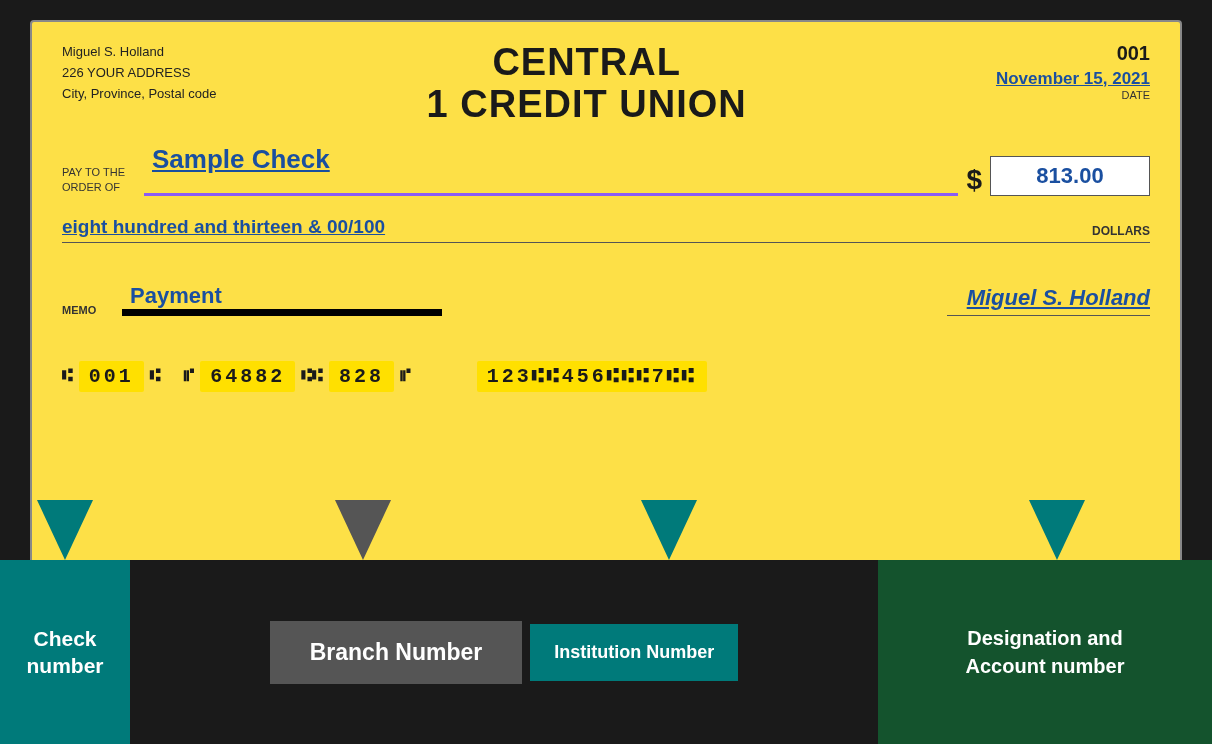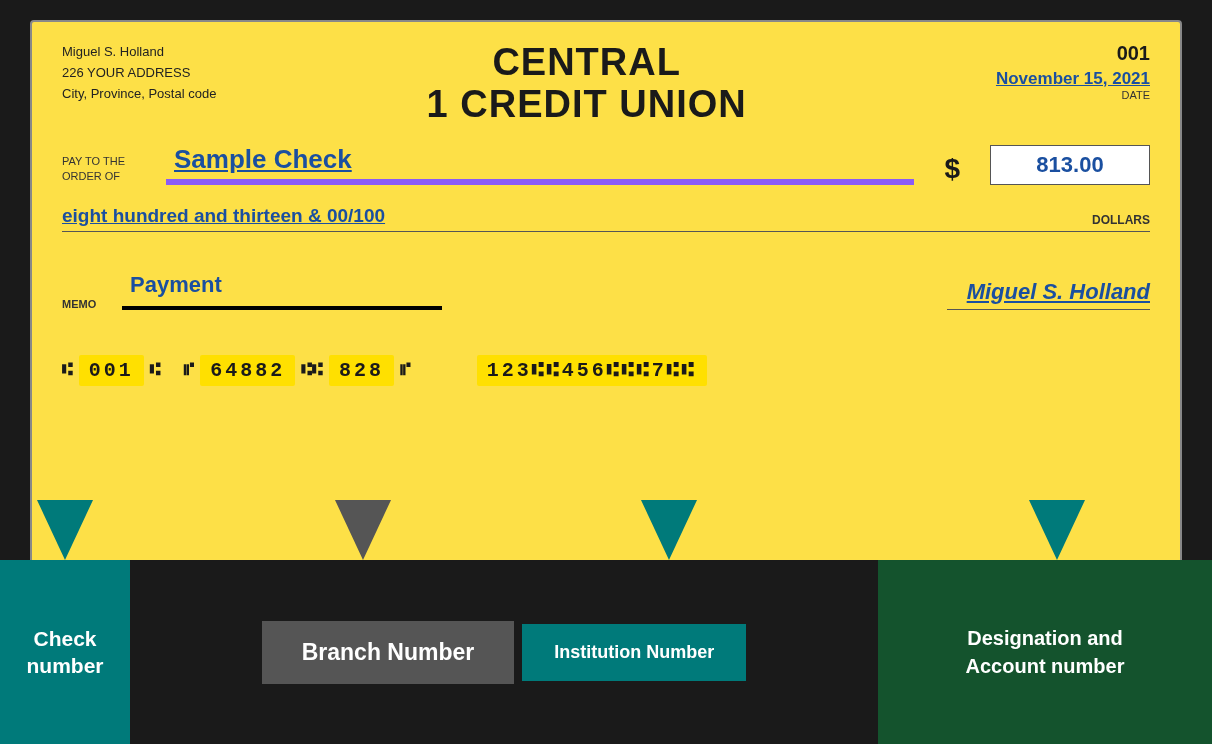--- a/index.html
+++ b/index.html
@@ -76,34 +76,34 @@
     .check-date-label {
       font-size: 11px;
       color: #333;
       display: block;
     }
 
     .check-pay-row {
       display: flex;
       align-items: flex-end;
       margin-top: 18px;
-      gap: 24px;
+      gap: 2px;
     }
 
     .pay-to-label {
       font-size: 11px;
       color: #333;
       line-height: 1.4;
       min-width: 80px;
     }
 
     .pay-to-line {
       flex: 1;
-      border-bottom: 6px solid #8b5cf6;
-      padding-bottom: 4px;
+      border-bottom: 3px solid #8b5cf6;
+      padding-bottom: 18px;
       padding-left: 8px;
     }
 
     .pay-to-name {
       font-size: 26px;
       font-weight: bold;
       color: #1a4fa0;
       text-decoration: underline;
     }
 
@@ -156,22 +156,22 @@
 
     .memo-label {
       font-size: 11px;
       color: #333;
       font-weight: bold;
       min-width: 50px;
     }
 
     .memo-line {
       flex: 0 0 320px;
-      border-bottom: 4px solid #000000;
-      padding-bottom: 8px;
+      border-bottom: 7px solid #000000;
+      padding-bottom: 0;
       padding-left: 8px;
     }
 
     .memo-value {
       font-size: 22px;
       font-weight: bold;
       color: #1a4fa0;
     }
 
     .signature-area {
@@ -334,21 +334,21 @@
 
   <div class="labels-container">
 
     <div class="label-cell" style="width:130px; background:#007a7a;">
       <span style="color:white; font-size:21px; font-weight:bold; text-align:center; line-height:1.3;">Check
 number</span>
     </div>
 
     <div style="flex:1; background:#1a1a1a; display:flex; align-items:center; justify-content:center; gap:8px;">
       <div style="background:#555; color:white; font-size:23px; font-weight:bold; padding:18px 40px; text-align:center;">Branch Number</div>
-      <div style="background:#007a7a; color:white; font-size:18px; font-weight:bold; padding:18px 32px; text-align:right;">Institution Number</div>
+      <div style="background:#007a7a; color:white; font-size:18px; font-weight:bold; padding:18px 24px; text-align:right;">Institution Number</div>
     </div>
 
     <div class="label-cell" style="width:334px; background:#14532d;">
       <span style="color:white; font-size:20px; font-weight:bold; text-align:center; line-height:1.4;">Designation and<br>Account number</span>
     </div>
   </div>
 
 </div>
 
 </body></html>

